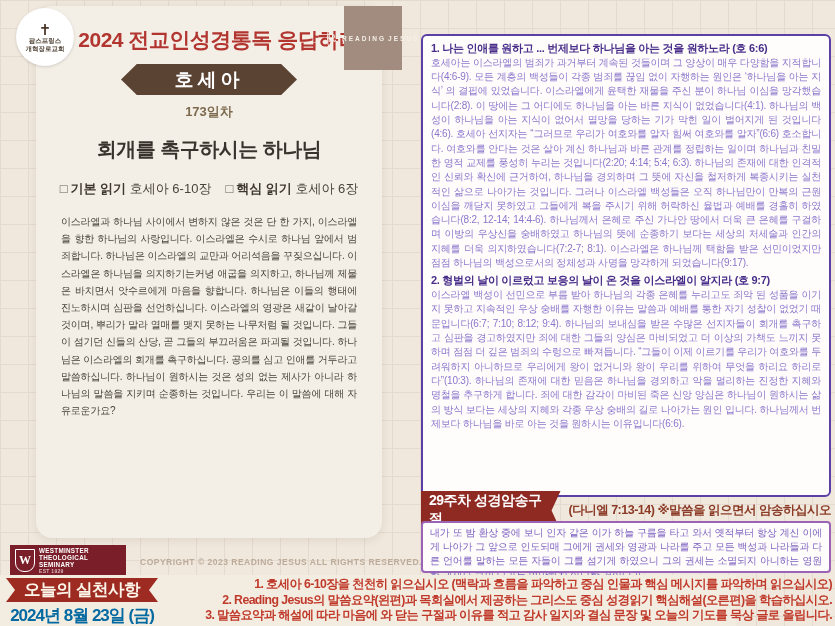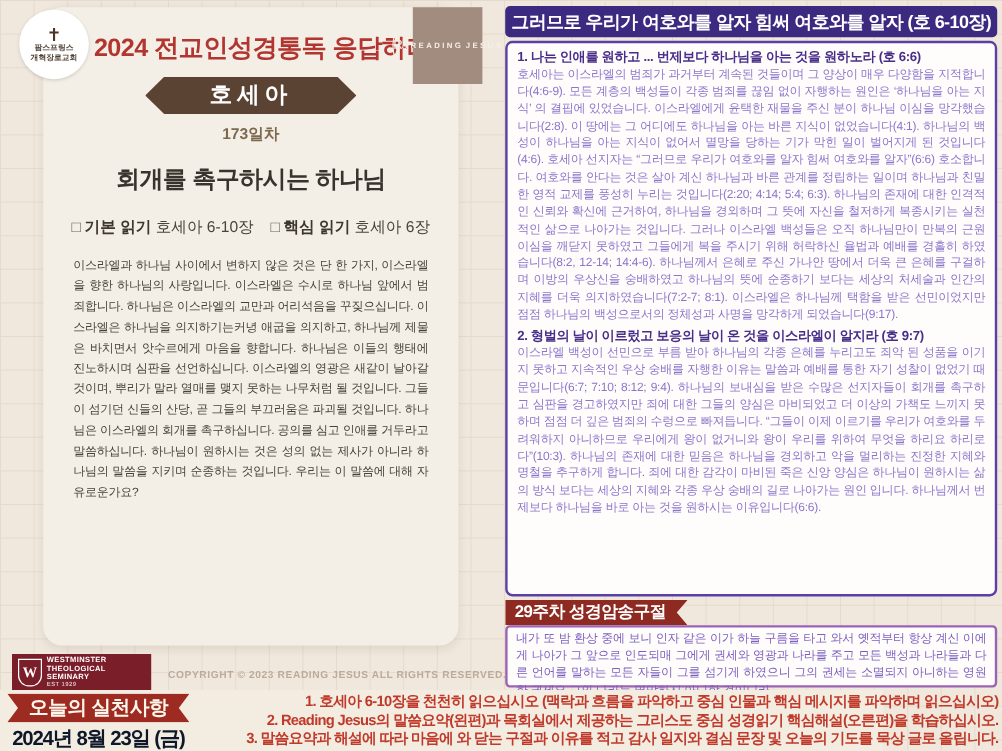--- a/index.html
+++ b/index.html
@@ -119,21 +119,21 @@
   
   .footer { position:absolute; left:0; top:575px; width:736px; height:51px; background:#f3ece1; }
   .ft-ribbon {
     position:absolute; left:6px; top:3px; width:152px; height:24px;
     background:#9e2b21; color:#fdf6ea; font-size:16.5px; font-weight:800;
     display:flex; align-items:center; justify-content:center; letter-spacing:-0.5px;
     clip-path:polygon(0 0, 100% 0, calc(100% - 9px) 50%, 100% 100%, 0 100%, 9px 50%);
   }
   .ft-date {
     position:absolute; left:4px; top:29px; width:156px; text-align:center;
-    color:#0f172a; font-size:17px; font-weight:800; letter-spacing:-1px; white-space:nowrap;
+    color:#0369a1; font-size:17px; font-weight:800; letter-spacing:-1px; white-space:nowrap;
   }
   .ft-instructions {
     position:absolute; left:164px; top:2px; width:668px;
     color:#c03a2b; font-size:12.3px; line-height:1.27; font-weight:700; letter-spacing:-0.6px;text-align:right;
   }
   .ft-instructions div { white-space:nowrap; }
 </style>
 </head>
 <body>
 
@@ -166,31 +166,31 @@
     <div class="wts-shield">W</div>
     <div class="wts-text">
       <div>WESTMINSTER</div>
       <div>THEOLOGICAL</div>
       <div>SEMINARY</div>
       <div class="est">EST 1929</div>
     </div>
   </div>
   <div class="copyright">COPYRIGHT © 2023 READING JESUS ALL RIGHTS RESERVED.</div>
 
-  <div class="rp-header">그러므로 우리가 여호와를 알자 힘써 여호와를 알자 (호 6-10장)</div>
 
   <div class="rp-box">
     <div class="rp-section-heading">1. 나는 인애를 원하고 ... 번제보다 하나님을 아는 것을 원하노라 (호 6:6)</div>
     <div class="rp-section-body">호세아는 이스라엘의 범죄가 과거부터 계속된 것들이며 그 양상이 매우 다양함을 지적합니다(4:6-9). 모든 계층의 백성들이 각종 범죄를 끊임 없이 자행하는 원인은 ‘하나님을 아는 지식’ 의 결핍에 있었습니다. 이스라엘에게 윤택한 재물을 주신 분이 하나님 이심을 망각했습니다(2:8). 이 땅에는 그 어디에도 하나님을 아는 바른 지식이 없었습니다(4:1). 하나님의 백성이 하나님을 아는 지식이 없어서 멸망을 당하는 기가 막힌 일이 벌어지게 된 것입니다(4:6). 호세아 선지자는 “그러므로 우리가 여호와를 알자 힘써 여호와를 알자”(6:6) 호소합니다. 여호와를 안다는 것은 살아 계신 하나님과 바른 관계를 정립하는 일이며 하나님과 친밀한 영적 교제를 풍성히 누리는 것입니다(2:20; 4:14; 5:4; 6:3). 하나님의 존재에 대한 인격적인 신뢰와 확신에 근거하여, 하나님을 경외하며 그 뜻에 자신을 철저하게 복종시키는 실천적인 삶으로 나아가는 것입니다. 그러나 이스라엘 백성들은 오직 하나님만이 만복의 근원이심을 깨닫지 못하였고 그들에게 복을 주시기 위해 허락하신 율법과 예배를 경홀히 하였습니다(8:2, 12-14; 14:4-6). 하나님께서 은혜로 주신 가나안 땅에서 더욱 큰 은혜를 구걸하며 이방의 우상신을 숭배하였고 하나님의 뜻에 순종하기 보다는 세상의 처세술과 인간의 지혜를 더욱 의지하였습니다(7:2-7; 8:1). 이스라엘은 하나님께 택함을 받은 선민이었지만 점점 하나님의 백성으로서의 정체성과 사명을 망각하게 되었습니다(9:17).</div>
     <div class="rp-section-heading">2. 형벌의 날이 이르렀고 보응의 날이 온 것을 이스라엘이 알지라 (호 9:7)</div>
     <div class="rp-section-body">이스라엘 백성이 선민으로 부름 받아 하나님의 각종 은혜를 누리고도 죄악 된 성품을 이기지 못하고 지속적인 우상 숭배를 자행한 이유는 말씀과 예배를 통한 자기 성찰이 없었기 때문입니다(6:7; 7:10; 8:12; 9:4). 하나님의 보내심을 받은 수많은 선지자들이 회개를 촉구하고 심판을 경고하였지만 죄에 대한 그들의 양심은 마비되었고 더 이상의 가책도 느끼지 못하며 점점 더 깊은 범죄의 수렁으로 빠져듭니다. “그들이 이제 이르기를 우리가 여호와를 두려워하지 아니하므로 우리에게 왕이 없거니와 왕이 우리를 위하여 무엇을 하리요 하리로다”(10:3). 하나님의 존재에 대한 믿음은 하나님을 경외하고 악을 멀리하는 진정한 지혜와 명철을 추구하게 합니다. 죄에 대한 감각이 마비된 죽은 신앙 양심은 하나님이 원하시는 삶의 방식 보다는 세상의 지혜와 각종 우상 숭배의 길로 나아가는 원인 입니다. 하나님께서 번제보다 하나님을 바로 아는 것을 원하시는 이유입니다(6:6).</div>
   </div>
 
   <div class="mem-row">
     <div class="mem-ribbon">29주차 성경암송구절</div>
+    <div class="mem-note">(다니엘 7:13-14) ※말씀을 읽으면서 암송하십시오</div>
   </div>
   <div class="mem-box">내가 또 밤 환상 중에 보니 인자 같은 이가 하늘 구름을 타고 와서 옛적부터 항상 계신 이에게 나아가 그 앞으로 인도되매 그에게 권세와 영광과 나라를 주고 모든 백성과 나라들과 다른 언어를 말하는 모든 자들이 그를 섬기게 하였으니 그의 권세는 소멸되지 아니하는 영원한 권세요 그의 나라는 멸망하지 아니할 것이니라.</div>
 
   <div class="footer">
     <div class="ft-ribbon">오늘의 실천사항</div>
     <div class="ft-date">2024년 8월 23일 (금)</div>
     <div class="ft-instructions">
       <div>1. 호세아 6-10장을 천천히 읽으십시오 (맥락과 흐름을 파악하고 중심 인물과 핵심 메시지를 파악하며 읽으십시오)</div>
       <div>2. Reading Jesus의 말씀요약(왼편)과 목회실에서 제공하는 그리스도 중심 성경읽기 핵심해설(오른편)을 학습하십시오.</div>
       <div>3. 말씀요약과 해설에 따라 마음에 와 닫는 구절과 이유를 적고 감사 일지와 결심 문장 및 오늘의 기도를 묵상 글로 올립니다.</div>

